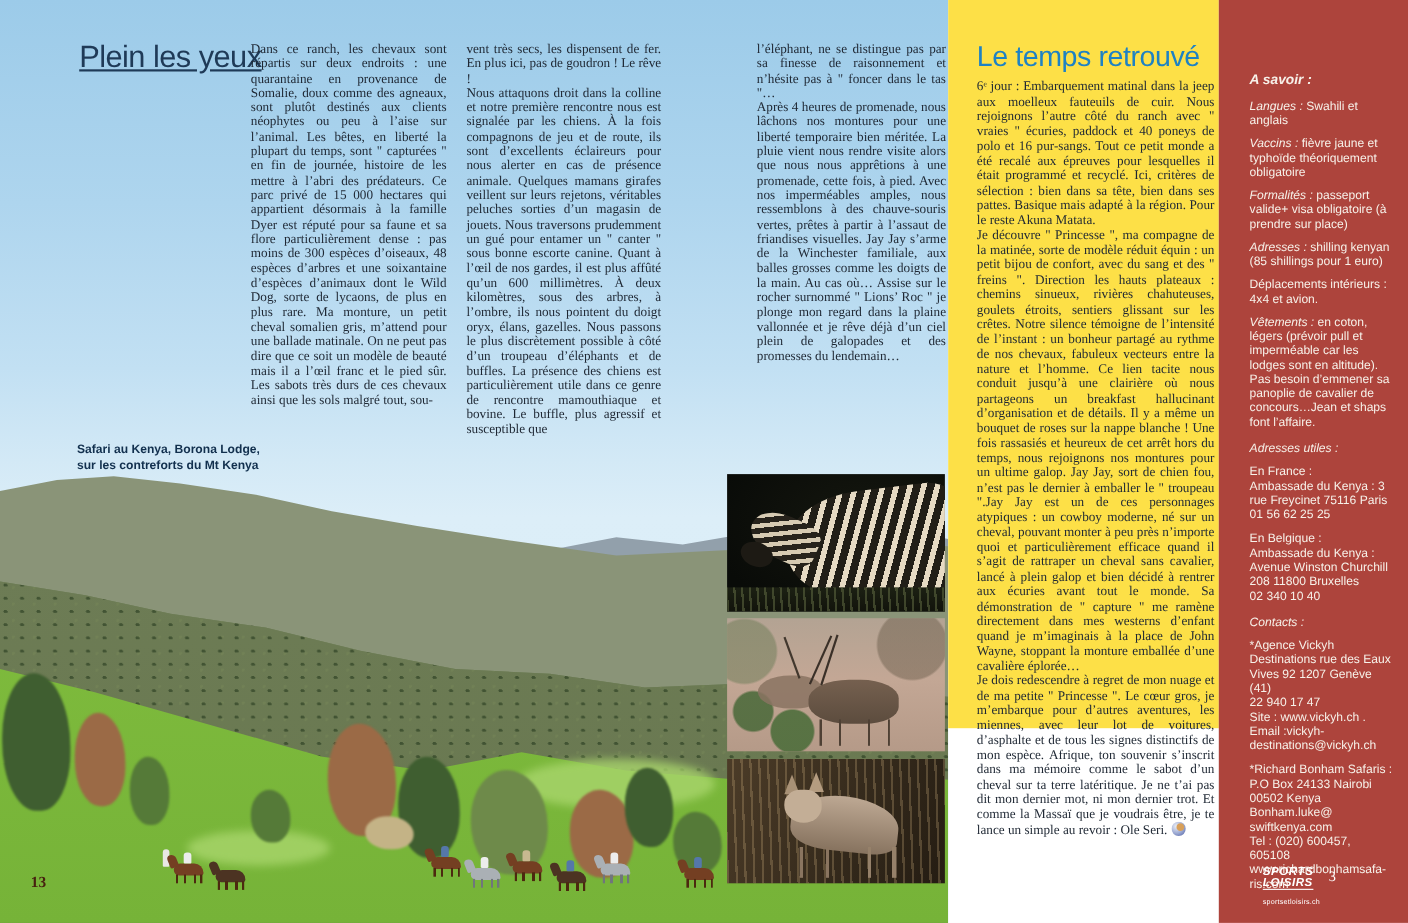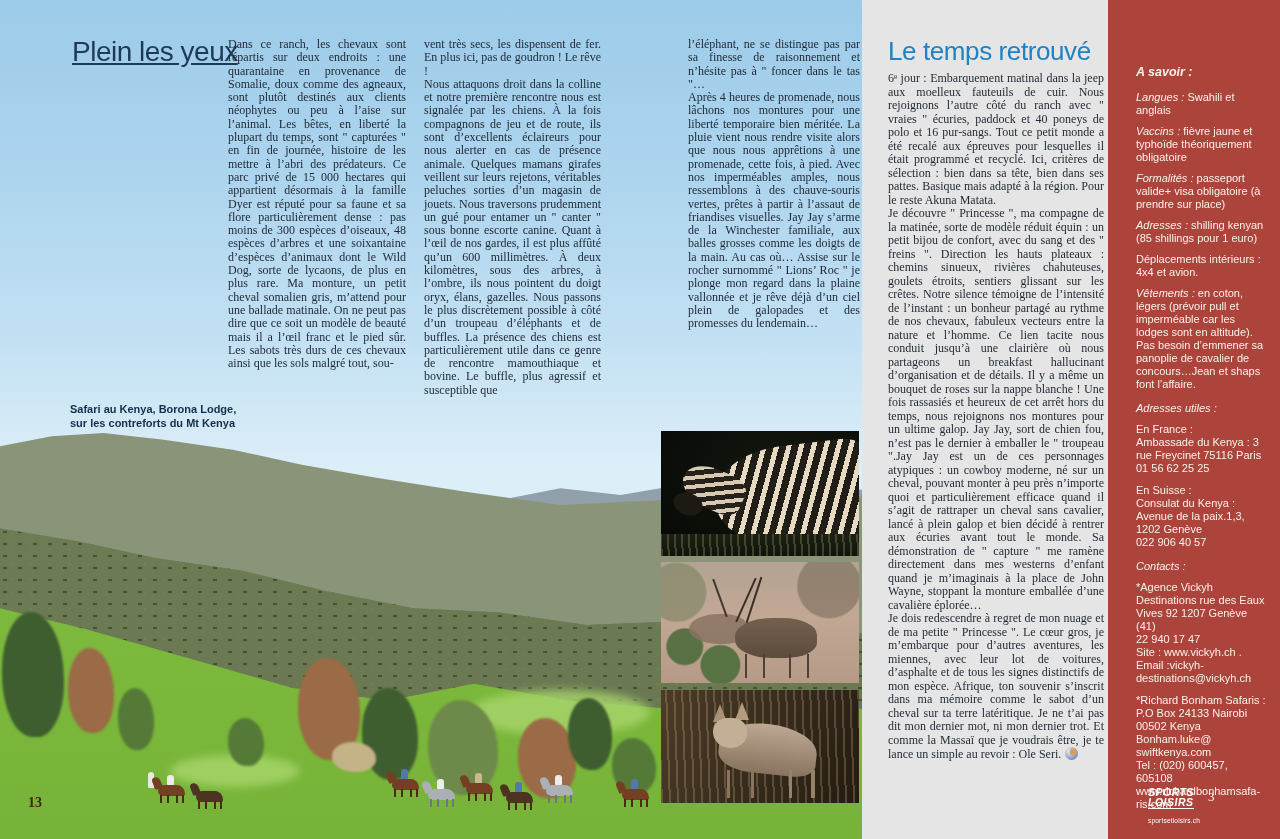--- a/index.html
+++ b/index.html
@@ -107,21 +107,21 @@
   .hyena-head { position:absolute; left:52px; top:28px; width:34px; height:30px;
     background:#c3ae96; border-radius:45% 45% 50% 55%; }
   .hyena-ear1 { position:absolute; left:52px; top:14px; width:0; height:0;
     border-left:7px solid transparent; border-right:7px solid transparent; border-bottom:18px solid #a89176; }
   .hyena-ear2 { position:absolute; left:74px; top:12px; width:0; height:0;
     border-left:7px solid transparent; border-right:7px solid transparent; border-bottom:18px solid #b49c80; }
   .hyena-legs { position:absolute; left:66px; top:80px; width:88px; height:28px;
     background:linear-gradient(90deg,#8a7560 0 3px,transparent 3px 24px,#8a7560 24px 27px,transparent 27px 62px,#96816a 62px 65px,transparent 65px 84px,#96816a 84px 87px); }
 
   
-  .right-page { position:absolute; left:862px; top:0; width:246px; height:839px; background:#e5e5e5; }
+  .right-page { position:absolute; left:862px; top:0; width:246px; height:662px; background:#fde047; }
   .rp-title { position:absolute; left:26px; top:36px; font-size:26px; font-weight:500;
     letter-spacing:-.4px; color:#1e82c4; }
   .rp-body { position:absolute; left:26px; top:72px; width:216px;
     font-family:"Liberation Serif", serif; font-size:12px; line-height:13.5px;
     color:#1e2733; text-align:justify; }
   .globe-icon { display:inline-block; width:13px; height:13px; border-radius:50%;
     vertical-align:-2px; margin-left:4px;
     background:radial-gradient(circle at 62% 38%, #d8a05a 0 3px, transparent 4px),
                radial-gradient(circle at 35% 32%, #eef0f6 0%, #98a6d0 55%, #4a58a0 100%); }
 
@@ -256,24 +256,24 @@
     <p class="s-item"><span class="s-label">Vaccins :</span> <span>fièvre jaune et typhoïde théoriquement obligatoire</span></p>
     <p class="s-item"><span class="s-label">Formalités :</span> <span>passeport valide+ visa obligatoire (à prendre sur place)</span></p>
     <p class="s-item"><span class="s-label">Adresses :</span> <span>shilling kenyan (85 shillings pour 1 euro)</span></p>
     <p class="s-item"><span class="s-label roman">Déplacements intérieurs :</span> <span>4x4 et avion.</span></p>
     <p class="s-item"><span class="s-label">Vêtements :</span> <span>en coton, légers (prévoir pull et imperméable car les lodges sont en altitude). Pas besoin d’emmener sa panoplie de cavalier de concours…Jean et shaps font l’affaire.</span></p>
 
     <div class="sb-subheading">Adresses utiles :</div>
     <div class="s-block">En France :
 Ambassade du Kenya : 3 rue Freycinet 75116 Paris
 01 56 62 25 25</div>
-    <div class="s-block">En Suisse :
-Consulat du Kenya :
-Avenue de la paix.1,3, 1202 Genève
-022 906 40 57</div>
+    <div class="s-block">En Belgique :
+Ambassade du Kenya :
+Avenue Winston Churchill 208 11800 Bruxelles
+02 340 10 40</div>
 
     <div class="sb-subheading">Contacts :</div>
     <div class="s-block">*Agence Vickyh Destinations  rue des Eaux Vives 92 1207 Genève (41)
 22 940 17 47
 Site : www.vickyh.ch .
 Email :vickyh-destinations@vickyh.ch</div>
     <div class="s-block">*Richard Bonham Safaris : P.O Box 24133 Nairobi 00502 Kenya
 Bonham.luke@
 swiftkenya.com
 Tel : (020) 600457, 605108

